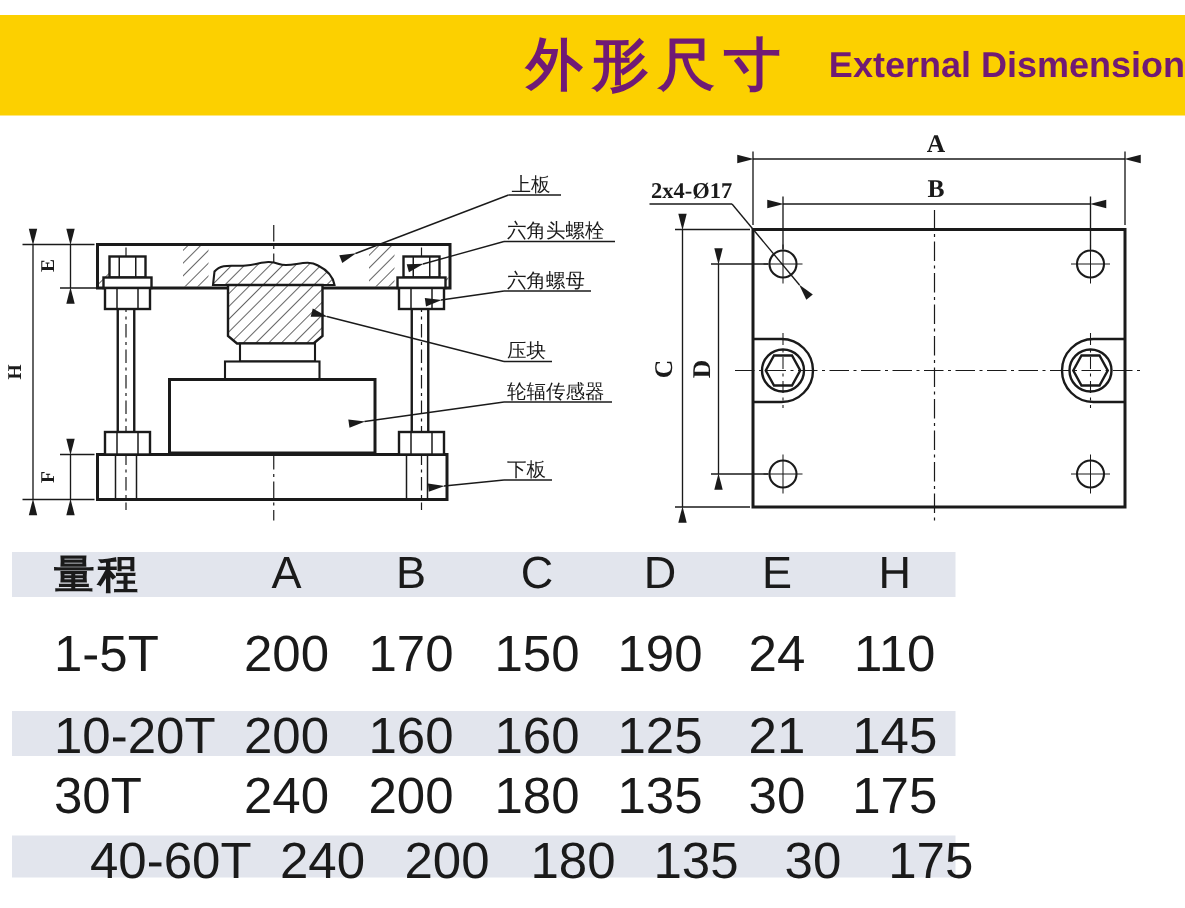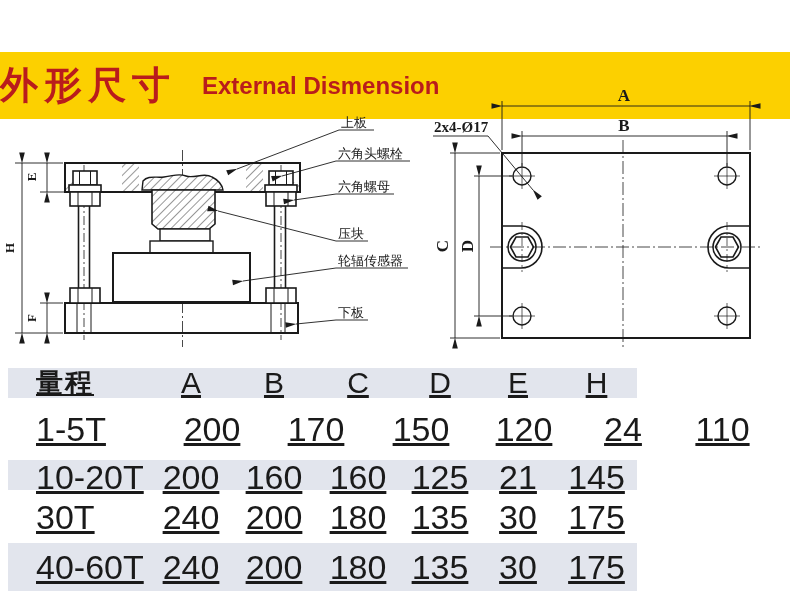--- a/index.html
+++ b/index.html
@@ -6,42 +6,41 @@
   body{
     width:790px;height:605px;position:relative;overflow:hidden;
     background:var(--paper,#fff);
     font-family:"Liberation Sans", sans-serif;
     color:var(--ink,#1a1a1a);
   }
   
   .title-bar{
     position:absolute;left:0;top:10px;width:790px;height:67px;
     background:var(--accent,#FCD000);
-    display:flex;align-items:center;justify-content:flex-start;gap:26px;
-    color:#b91c1c;
-    margin-top:42px;
+    display:flex;align-items:center;justify-content:flex-end;gap:26px;
+    color:#701a75;
   }
   .t-cn{font-size:38px;font-weight:bold;letter-spacing:6px;}
   .t-en{font-size:24px;font-weight:bold;}
   
   .drawing{position:absolute;left:0;top:80px;}
   .drawing text{fill:#1a1a1a;}
   .cad-cn{font-family:"DejaVu Serif","Liberation Serif",serif;font-size:13px;}
   .cad-dim{font-family:"Liberation Serif",serif;font-size:17px;font-weight:bold;}
   .cad-dim-sm{font-family:"Liberation Serif",serif;font-size:13px;font-weight:bold;}
   .cad-note{font-family:"Liberation Serif",serif;font-size:15px;font-weight:bold;}
   
-  .dim-table{position:absolute;left:8px;top:368px;width:629px;text-decoration:underline;}
+  .dim-table{position:absolute;left:8px;top:368px;width:629px;}
   .t-row{
     display:grid;
     grid-template-columns:142px 82px 84px 84px 80px 76px 81px;
     align-items:center;
   }
   .t-row.band{background:var(--band,#E2E5ED);}
-  .r-h30{height:30px;} .r-h62{height:62px;gap:21px;} .r-h60{height:53px;} .r-h32{height:48px;}
+  .r-h30{height:30px;} .r-h62{height:76px;} .r-h60{height:53px;} .r-h32{height:28px;padding-left:24px;}
   .cell{text-align:center;font-size:34px;line-height:1;white-space:nowrap;}
   .cell.range{text-align:left;padding-left:28px;}
   .head .cell{font-size:30px;}
   .head .cell.range{font-size:27px;font-weight:bold;letter-spacing:2px;}
 </style>
 </head>
 <body>
 
 <div class="title-bar">
   <span class="t-cn">外形尺寸</span>
@@ -230,21 +229,21 @@
     <div class="cell">D</div>
     <div class="cell">E</div>
     <div class="cell">H</div>
   </div>
 
   <div class="t-row r-h62">
     <div class="cell range">1-5T</div>
     <div class="cell">200</div>
     <div class="cell">170</div>
     <div class="cell">150</div>
-    <div class="cell">120</div>
+    <div class="cell">190</div>
     <div class="cell">24</div>
     <div class="cell">110</div>
   </div>
 
   <div class="t-row band r-h30">
     <div class="cell range">10-20T</div>
     <div class="cell">200</div>
     <div class="cell">160</div>
     <div class="cell">160</div>
     <div class="cell">125</div>

